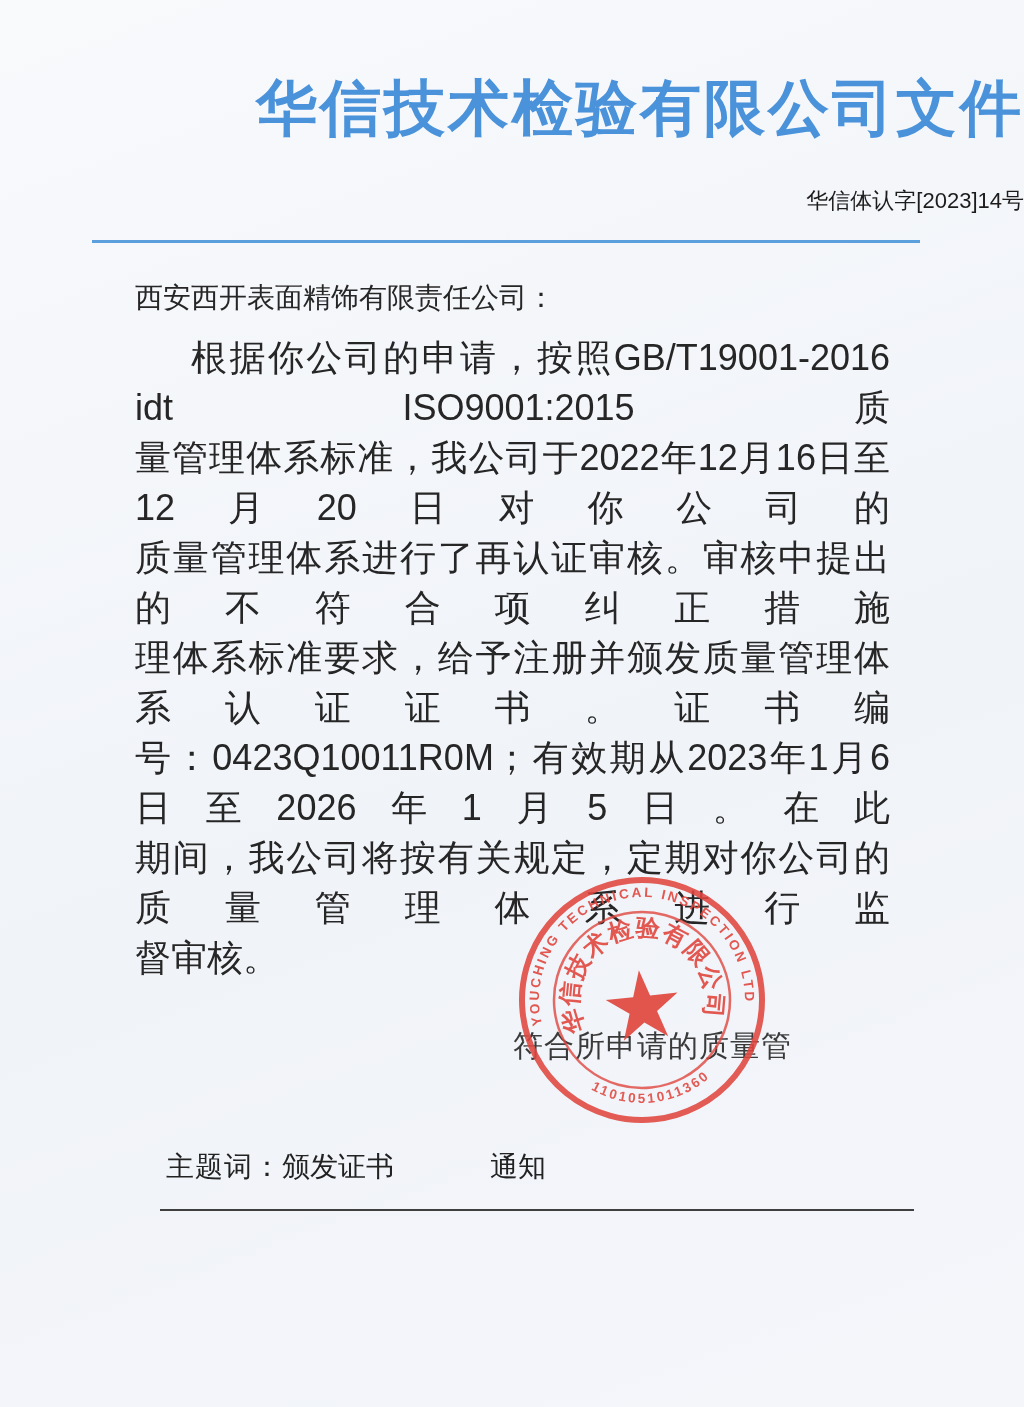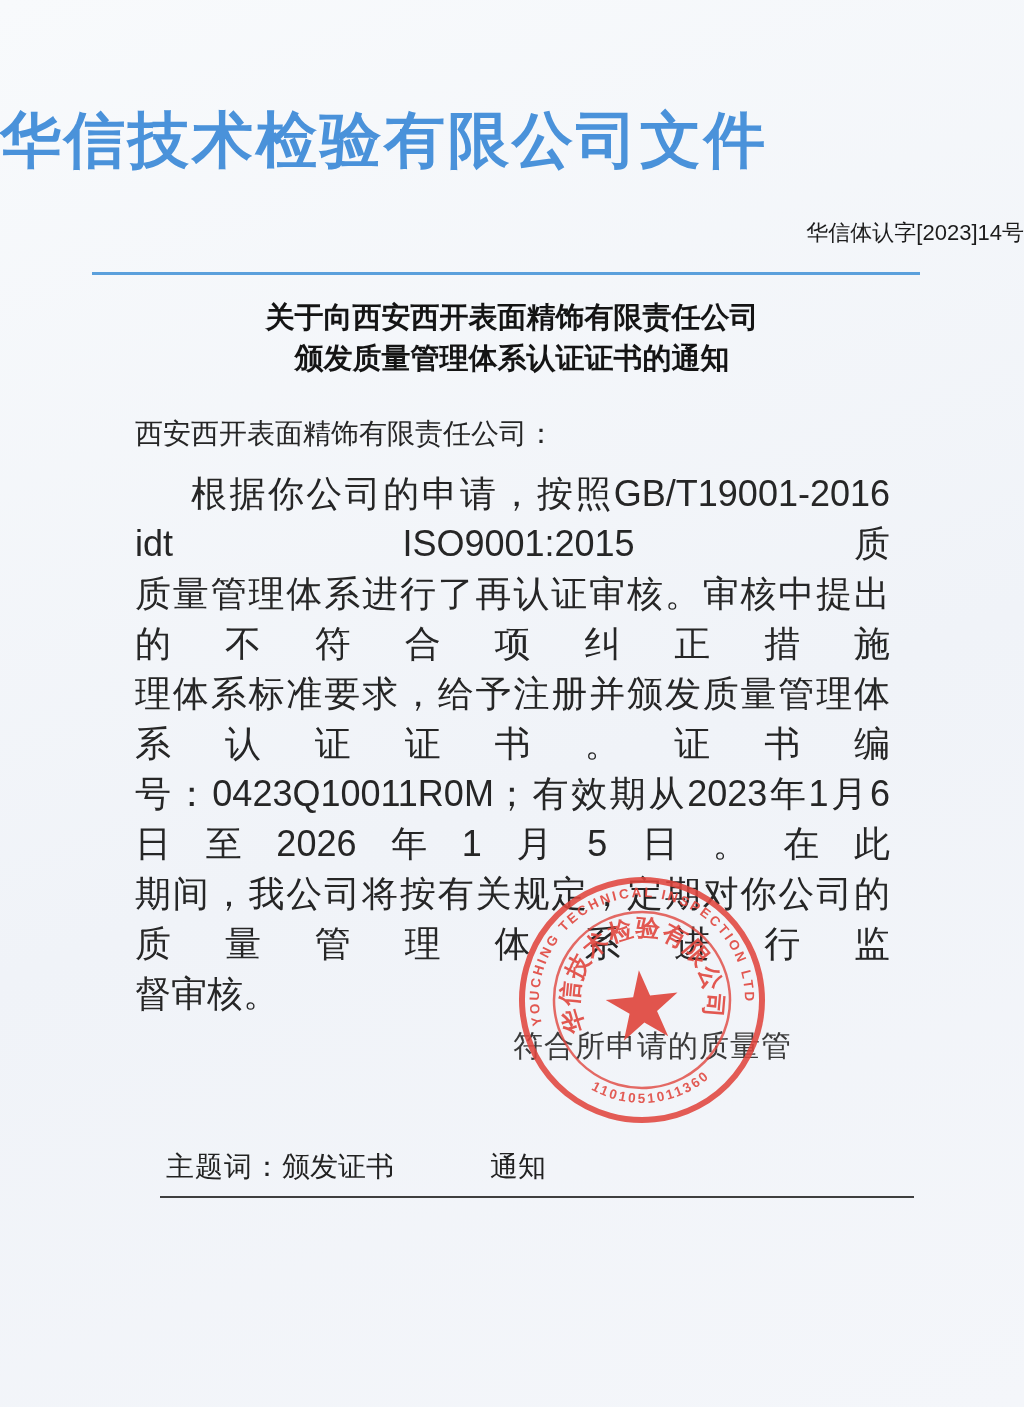--- a/index.html
+++ b/index.html
@@ -7,22 +7,22 @@
   .page {
     position:relative;
     width:1024px; height:1407px;
     margin:0 auto;
     background:linear-gradient(160deg,#f8fafc 0%, #f0f3f8 55%, #f4f6fa 100%);
     font-family:"Liberation Sans","DejaVu Sans",sans-serif;
     color:#2e2e2e;
     overflow:hidden;
   }
   .letterhead {
-    padding-top:100px;
-    text-align:left;
+    padding-top:68px;
+    text-align:right;
     font-size:61px;
     font-weight:900;
     color:#4a92da;
     letter-spacing:3px;
   }
   .doc-number {
     margin-top:36px;
     text-align:right;
     font-size:22px;
     color:#1c1c1c;
@@ -71,47 +71,44 @@
     left:512px; top:870px;
     width:260px; height:260px;
     z-index:2;
     transform:rotate(-6deg);
   }
   .footer {
     position:absolute;
     left:160px; top:1148px;
     width:748px;
     border-bottom:2px solid #3f3f3f;
-    padding:0 0 10px 6px;
+    padding:0 0 23px 6px;
     font-size:28px;
     color:#222;
   }
   .footer .term-gap { display:inline-block; width:96px; }
   .footer .label { letter-spacing:1px; }
 </style>
 </head>
 <body>
 
 <div class="page">
 
   <div class="letterhead">华信技术检验有限公司文件</div>
 
   <div class="doc-number">华信体认字[2023]14号</div>
 
   <div class="divider"></div>
 
-  <div class="title-block">
-    <div>关于向西安西开表面精饰有限责任公司</div>
-    <div>颁发质量管理体系认证证书的通知</div>
-  </div>
 
   <div class="salutation">西安西开表面精饰有限责任公司：</div>
 
   <div class="body-block">
       <div class="body-line">根据你公司的申请，按照GB/T19001-2016 idt ISO9001:2015质</div>
+      <div class="body-line">量管理体系标准，我公司于2022年12月16日至12月20日对你公司的</div>
       <div class="body-line">质量管理体系进行了再认证审核。审核中提出的不符合项纠正措施</div>
       <div class="body-line">理体系标准要求，给予注册并颁发质量管理体系认证证书。证书编</div>
       <div class="body-line">号：0423Q10011R0M；有效期从2023年1月6日至2026年1月5日。在此</div>
       <div class="body-line">期间，我公司将按有关规定，定期对你公司的质量管理体系进行监</div>
       <div class="body-line">督审核。</div>
     </div>
 
   <div class="sign-date">符合所申请的质量管</div>
 
   <svg class="stamp" viewBox="0 0 260 260" xmlns="http://www.w3.org/2000/svg">

